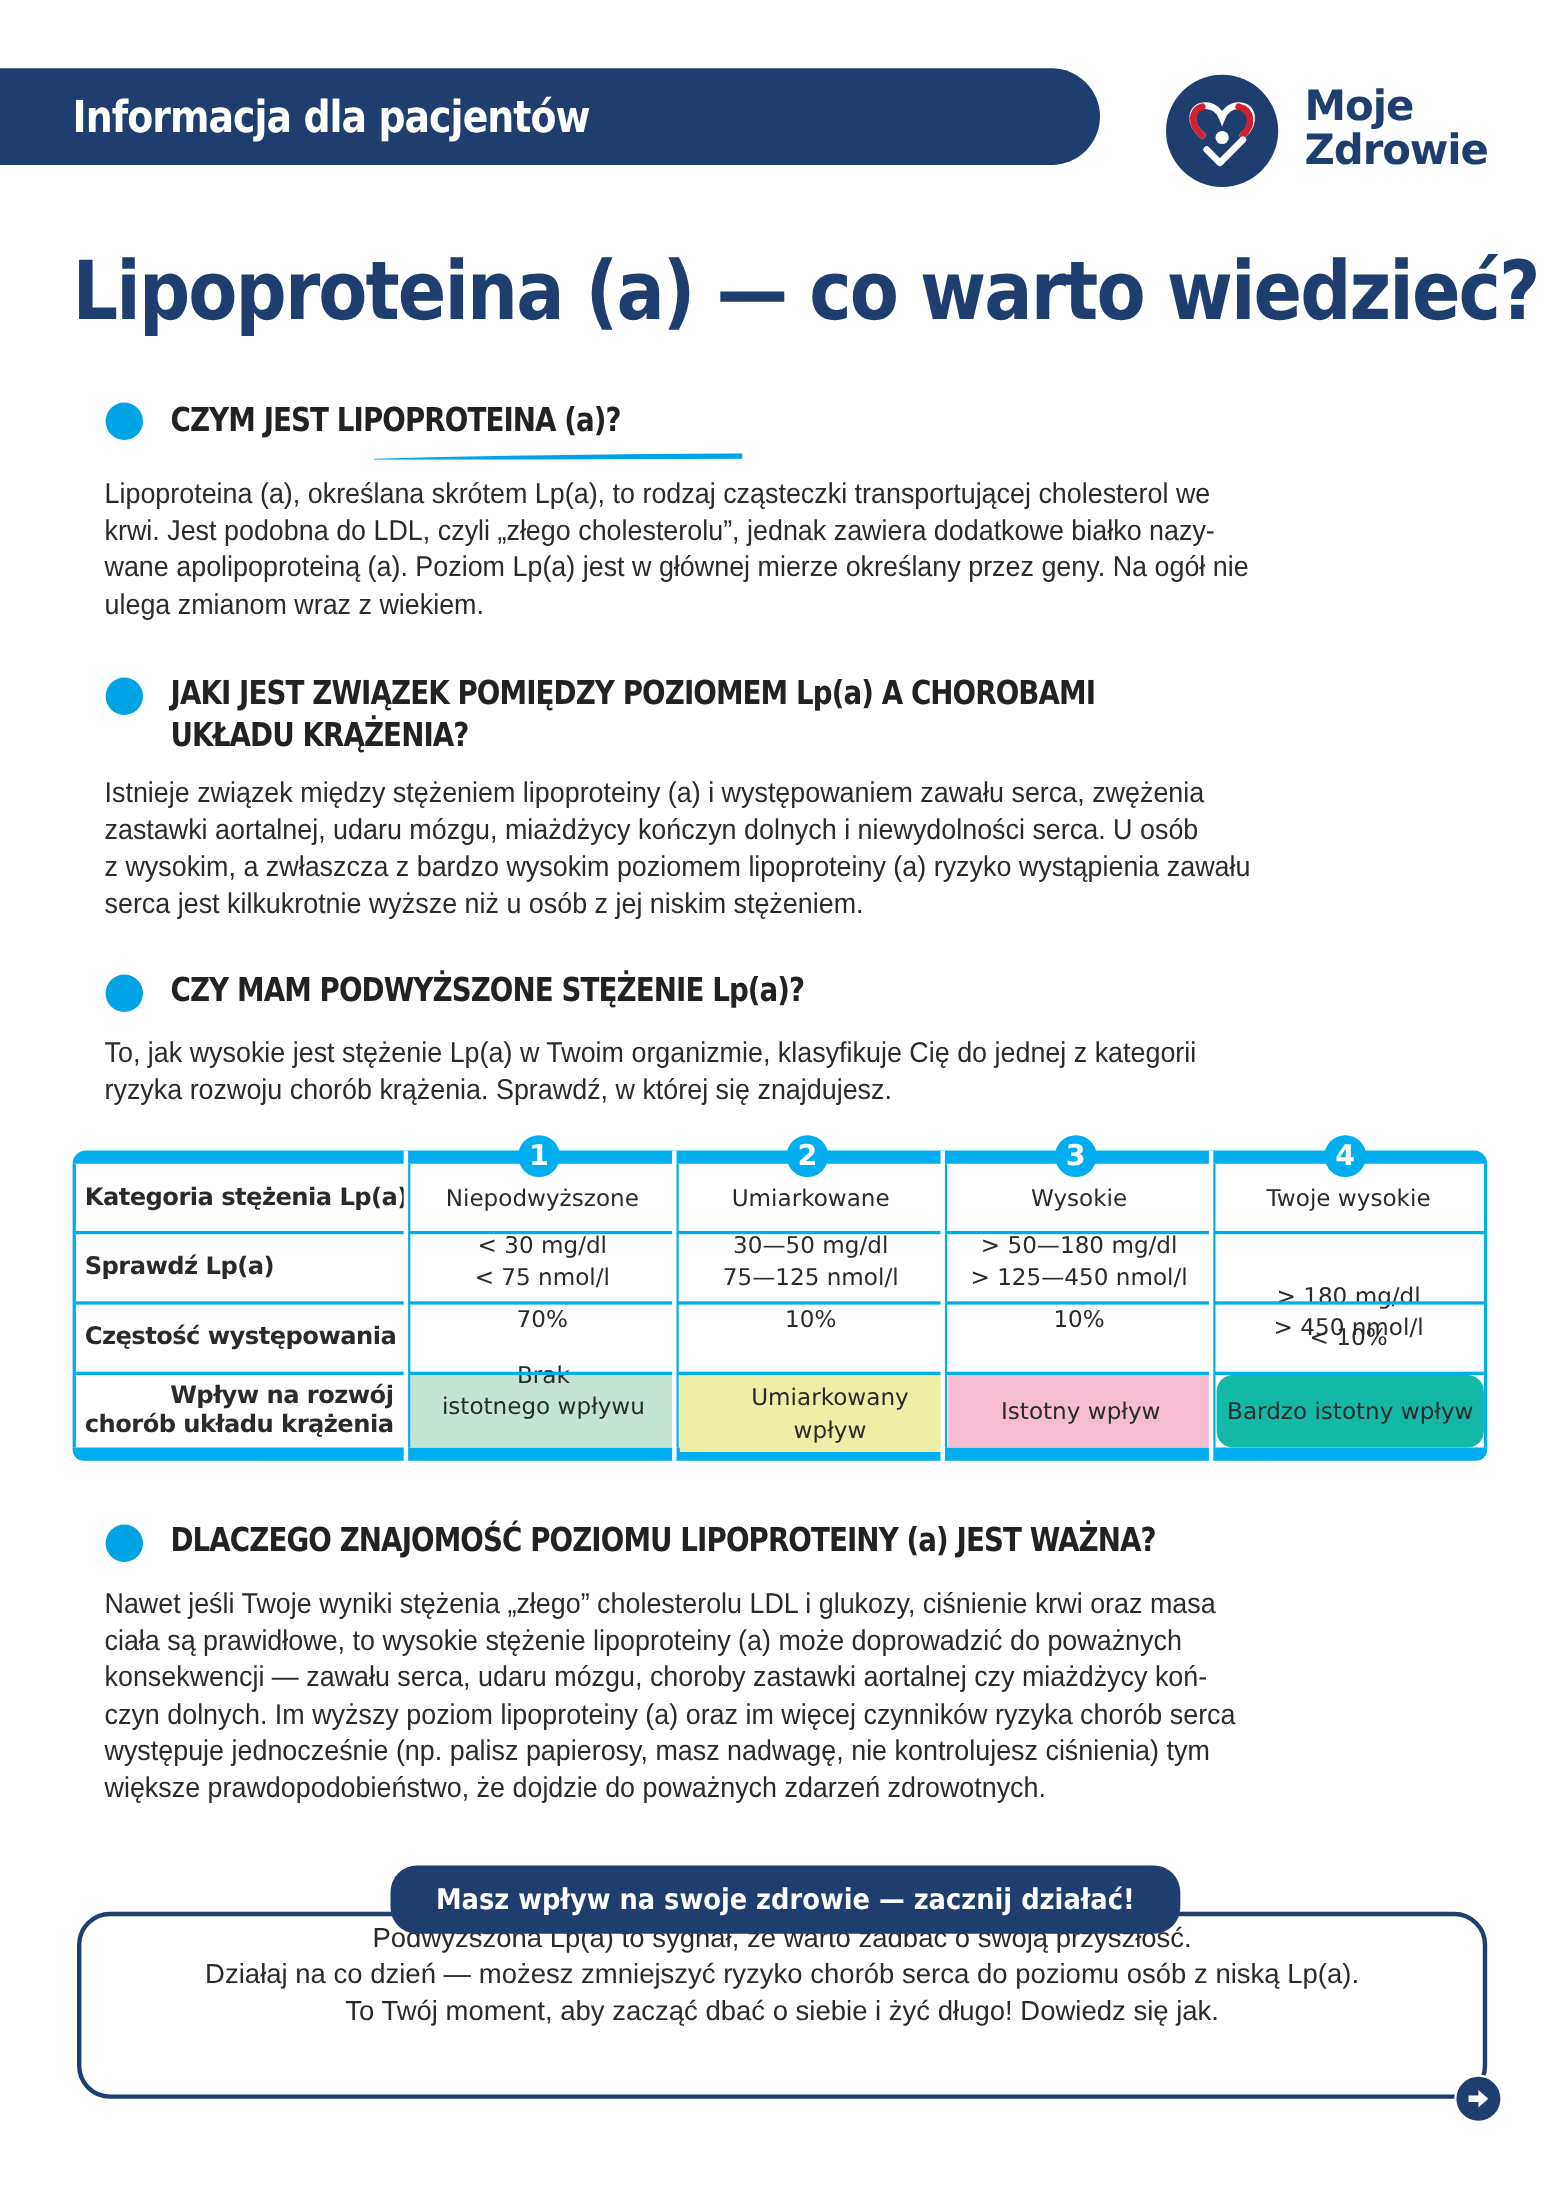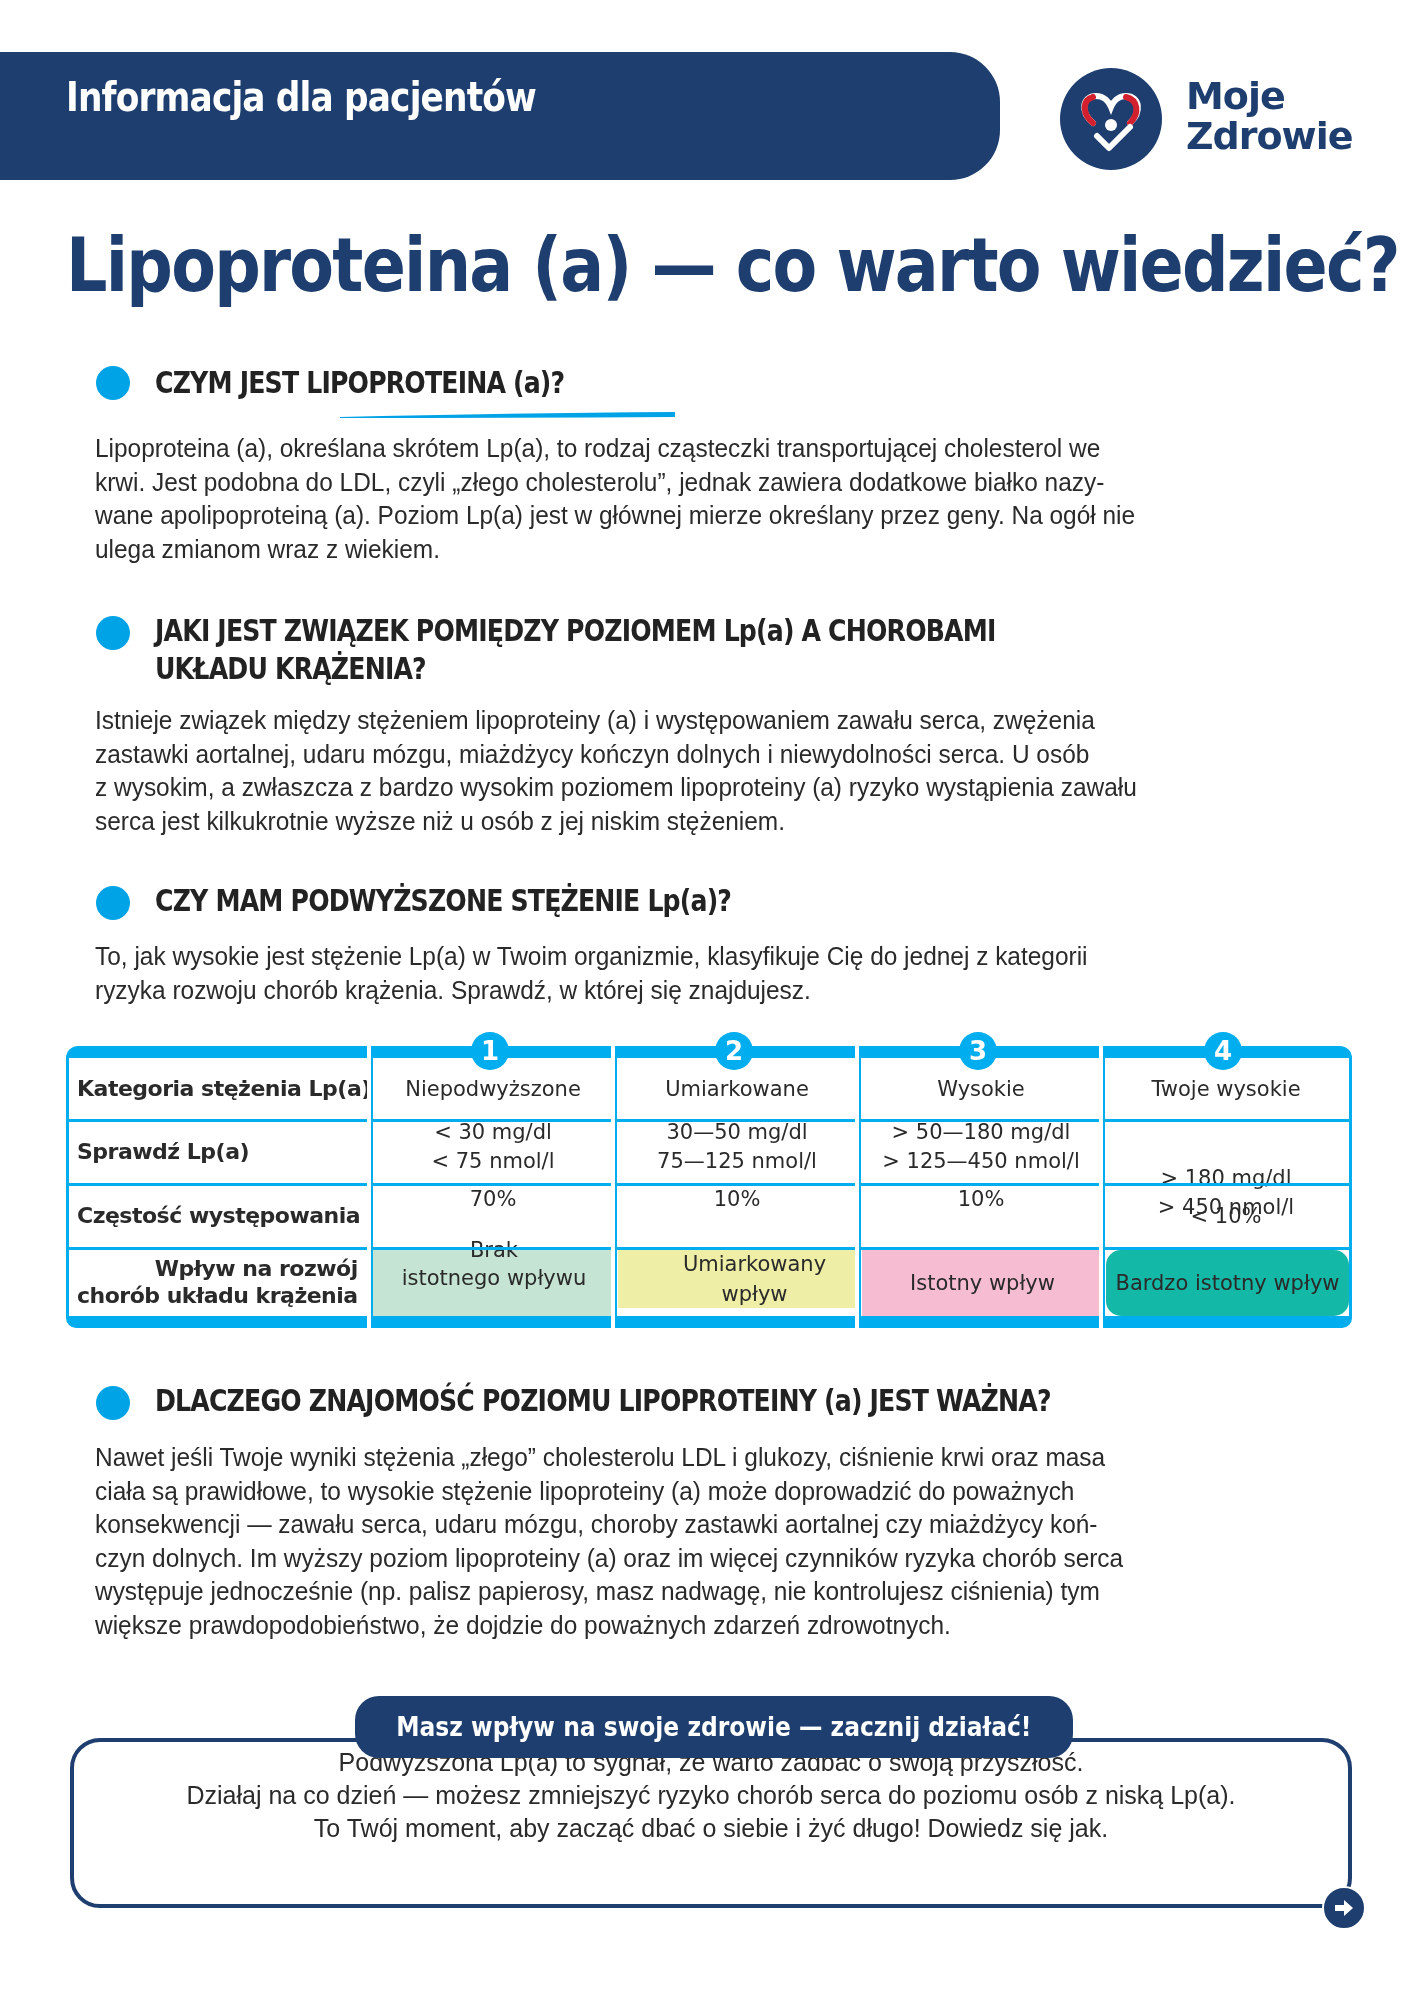--- a/index.html
+++ b/index.html
@@ -1,21 +1,21 @@
 <!DOCTYPE html>
 <html><head>
 <meta charset="utf-8">
 <style>
   html, body { margin: 0; padding: 0; }
   body {
     width: 1414px; height: 2000px; background: #ffffff; position: relative; overflow: hidden;
     font-family: "Liberation Sans", sans-serif; color: #2a2a2a;
   }
   .topbar {
-    position: absolute; left: 0; top: 52px; width: 1000px; height: 128px;
+    position: absolute; left: 0; top: 62px; width: 1000px; height: 88px;
     background: #1d3e6e; border-radius: 0 50px 50px 0; text-align: center;
   }
   .topbar-title {
     position: absolute; left: 66px; top: 22px; font-size: 40px; font-weight: bold; color: #fff;
     font-family: "DejaVu Sans", sans-serif; letter-spacing: -1px; transform: scaleX(0.86); transform-origin: left;
   }
   .logo { position: absolute; left: 1060px; top: 68px; width: 300px; height: 104px; }
   .logo-circle { position: absolute; left: 0; top: 0; width: 102px; height: 102px; border-radius: 50%; background: #1d3e6e; }
   .logo-circle svg { position: absolute; left: 0; top: 0; }
   .logo-text {
@@ -162,21 +162,21 @@
     </div>
 
     <div class="cell" style="left:546px;top:0;width:244px;height:62px;">Umiarkowane</div>
     <div class="cell" style="left:546px;top:60px;width:244px;height:64px;align-items:flex-start;line-height:29px;">
       <div>
           <div>30—50 mg/dl</div>
           <div>75—125 nmol/l</div>
         </div>
     </div>
     <div class="cell" style="left:546px;top:126px;width:244px;height:64px;align-items:flex-start;">10%</div>
-    <div class="cell" style="left:549px;top:192px;width:241px;height:58px;background:#eeeea6;padding-left:32px;">Umiarkowany wpływ</div>
+    <div class="cell" style="left:549px;top:192px;width:241px;height:70px;background:#eeeea6;padding-left:32px;">Umiarkowany wpływ</div>
 
     <div class="cell" style="left:790px;top:0;width:244px;height:62px;">Wysokie</div>
     <div class="cell" style="left:790px;top:60px;width:244px;height:64px;align-items:flex-start;line-height:29px;">
       <div>
           <div>&gt; 50—180 mg/dl</div>
           <div>&gt; 125—450 nmol/l</div>
         </div>
     </div>
     <div class="cell" style="left:790px;top:126px;width:244px;height:64px;align-items:flex-start;">10%</div>
     <div class="cell" style="left:793px;top:192px;width:241px;height:66px;background:#f6bcd2;">Istotny wpływ</div>

